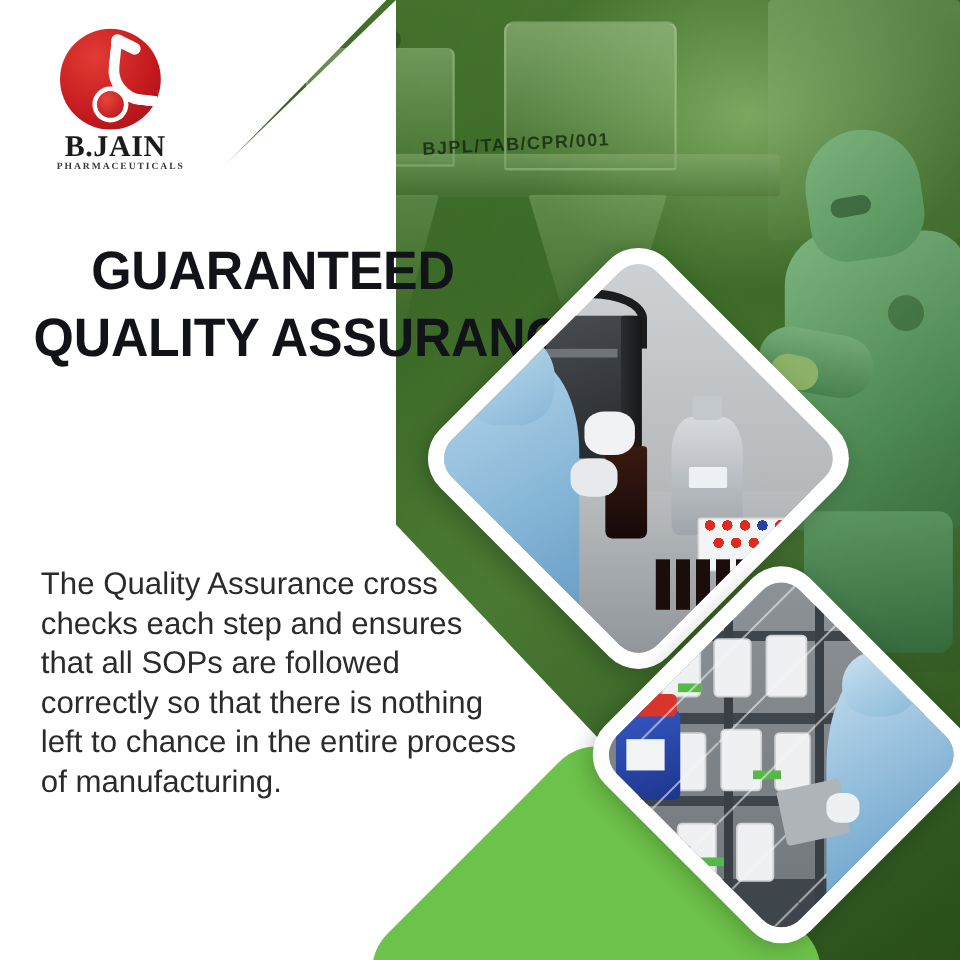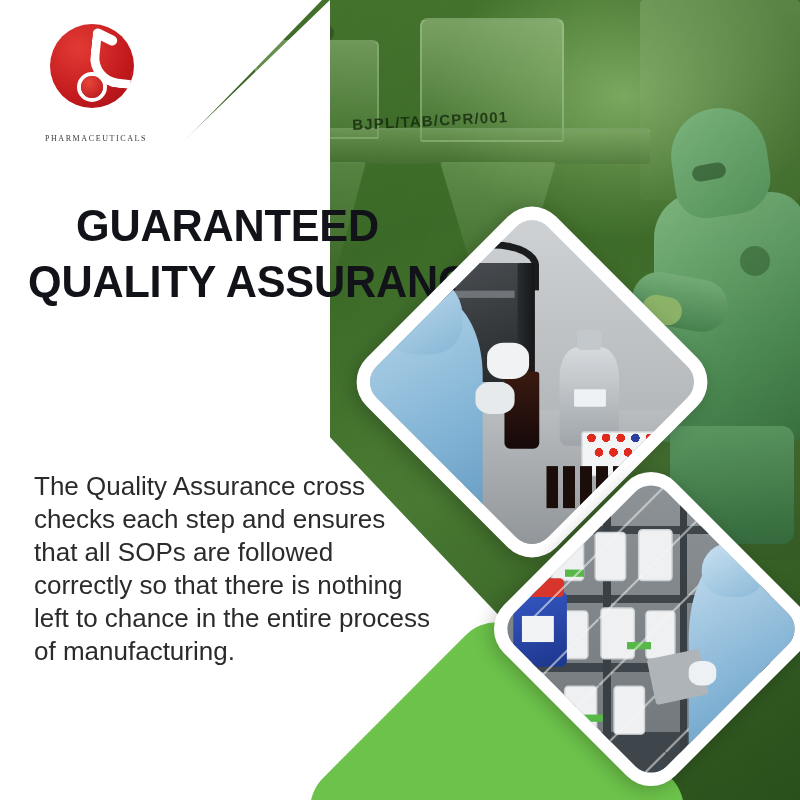--- a/index.html
+++ b/index.html
@@ -93,22 +93,22 @@
     border-left:9px solid #fff;border-bottom:9px solid #fff;
     border-radius:0 0 0 30px;transform:rotate(6deg);}
   .logo-swoosh2{position:absolute;left:42px;top:8px;width:26px;height:10px;
     background:#fff;border-radius:6px;transform:rotate(26deg);}
   .logo-dot{position:absolute;left:31px;top:52px;width:22px;height:22px;border-radius:50%;
     background:radial-gradient(circle at 36% 30%,#e8443a,#b4151a);
     box-shadow:0 0 0 4px #fff;}
   .logo-name{position:absolute;left:0;top:86px;width:116px;text-align:center;
     font-family:"Liberation Serif",serif;font-size:25px;font-weight:700;
     color:#1b1b1b;letter-spacing:.5px;line-height:1;}
-  .logo-sub{position:absolute;left:0;top:110px;width:116px;text-align:center;
-    font-family:"Liberation Serif",serif;font-size:8px;font-weight:400;
+  .logo-sub{position:absolute;left:0;top:110px;width:116px;text-align:right;
+    font-family:"Liberation Serif",serif;font-size:8px;font-weight:700;
     color:#3a3a3a;letter-spacing:1.6px;}
 
   
   .headline{position:absolute;left:28px;top:198px;width:420px;}
   .headline .l1,.headline .l2{
     font-family:"Liberation Sans",sans-serif;
     font-weight:700;color:#111318;
     font-size:45px;line-height:56px;letter-spacing:-.2px;
     transform:scaleX(.96);transform-origin:left center;white-space:nowrap;
   }
@@ -275,20 +275,21 @@
 
   <div class="green-diamond"></div>
 
   <div class="logo">
     <div class="logo-mark">
       <div class="logo-circle"></div>
       <div class="logo-swoosh"></div>
       <div class="logo-swoosh2"></div>
       <div class="logo-dot"></div>
     </div>
+    <div class="logo-name">B.JAIN</div>
     <div class="logo-sub">PHARMACEUTICALS</div>
   </div>
 
   <div class="headline">
     <div class="l1">GUARANTEED</div>
     <div class="l2">QUALITY ASSURANCE</div>
   </div>
 
   <div class="body-copy">
     <p>The Quality Assurance cross checks each step and ensures that all SOPs are followed correctly so that there is nothing left to chance in the entire process of manufacturing.</p>

